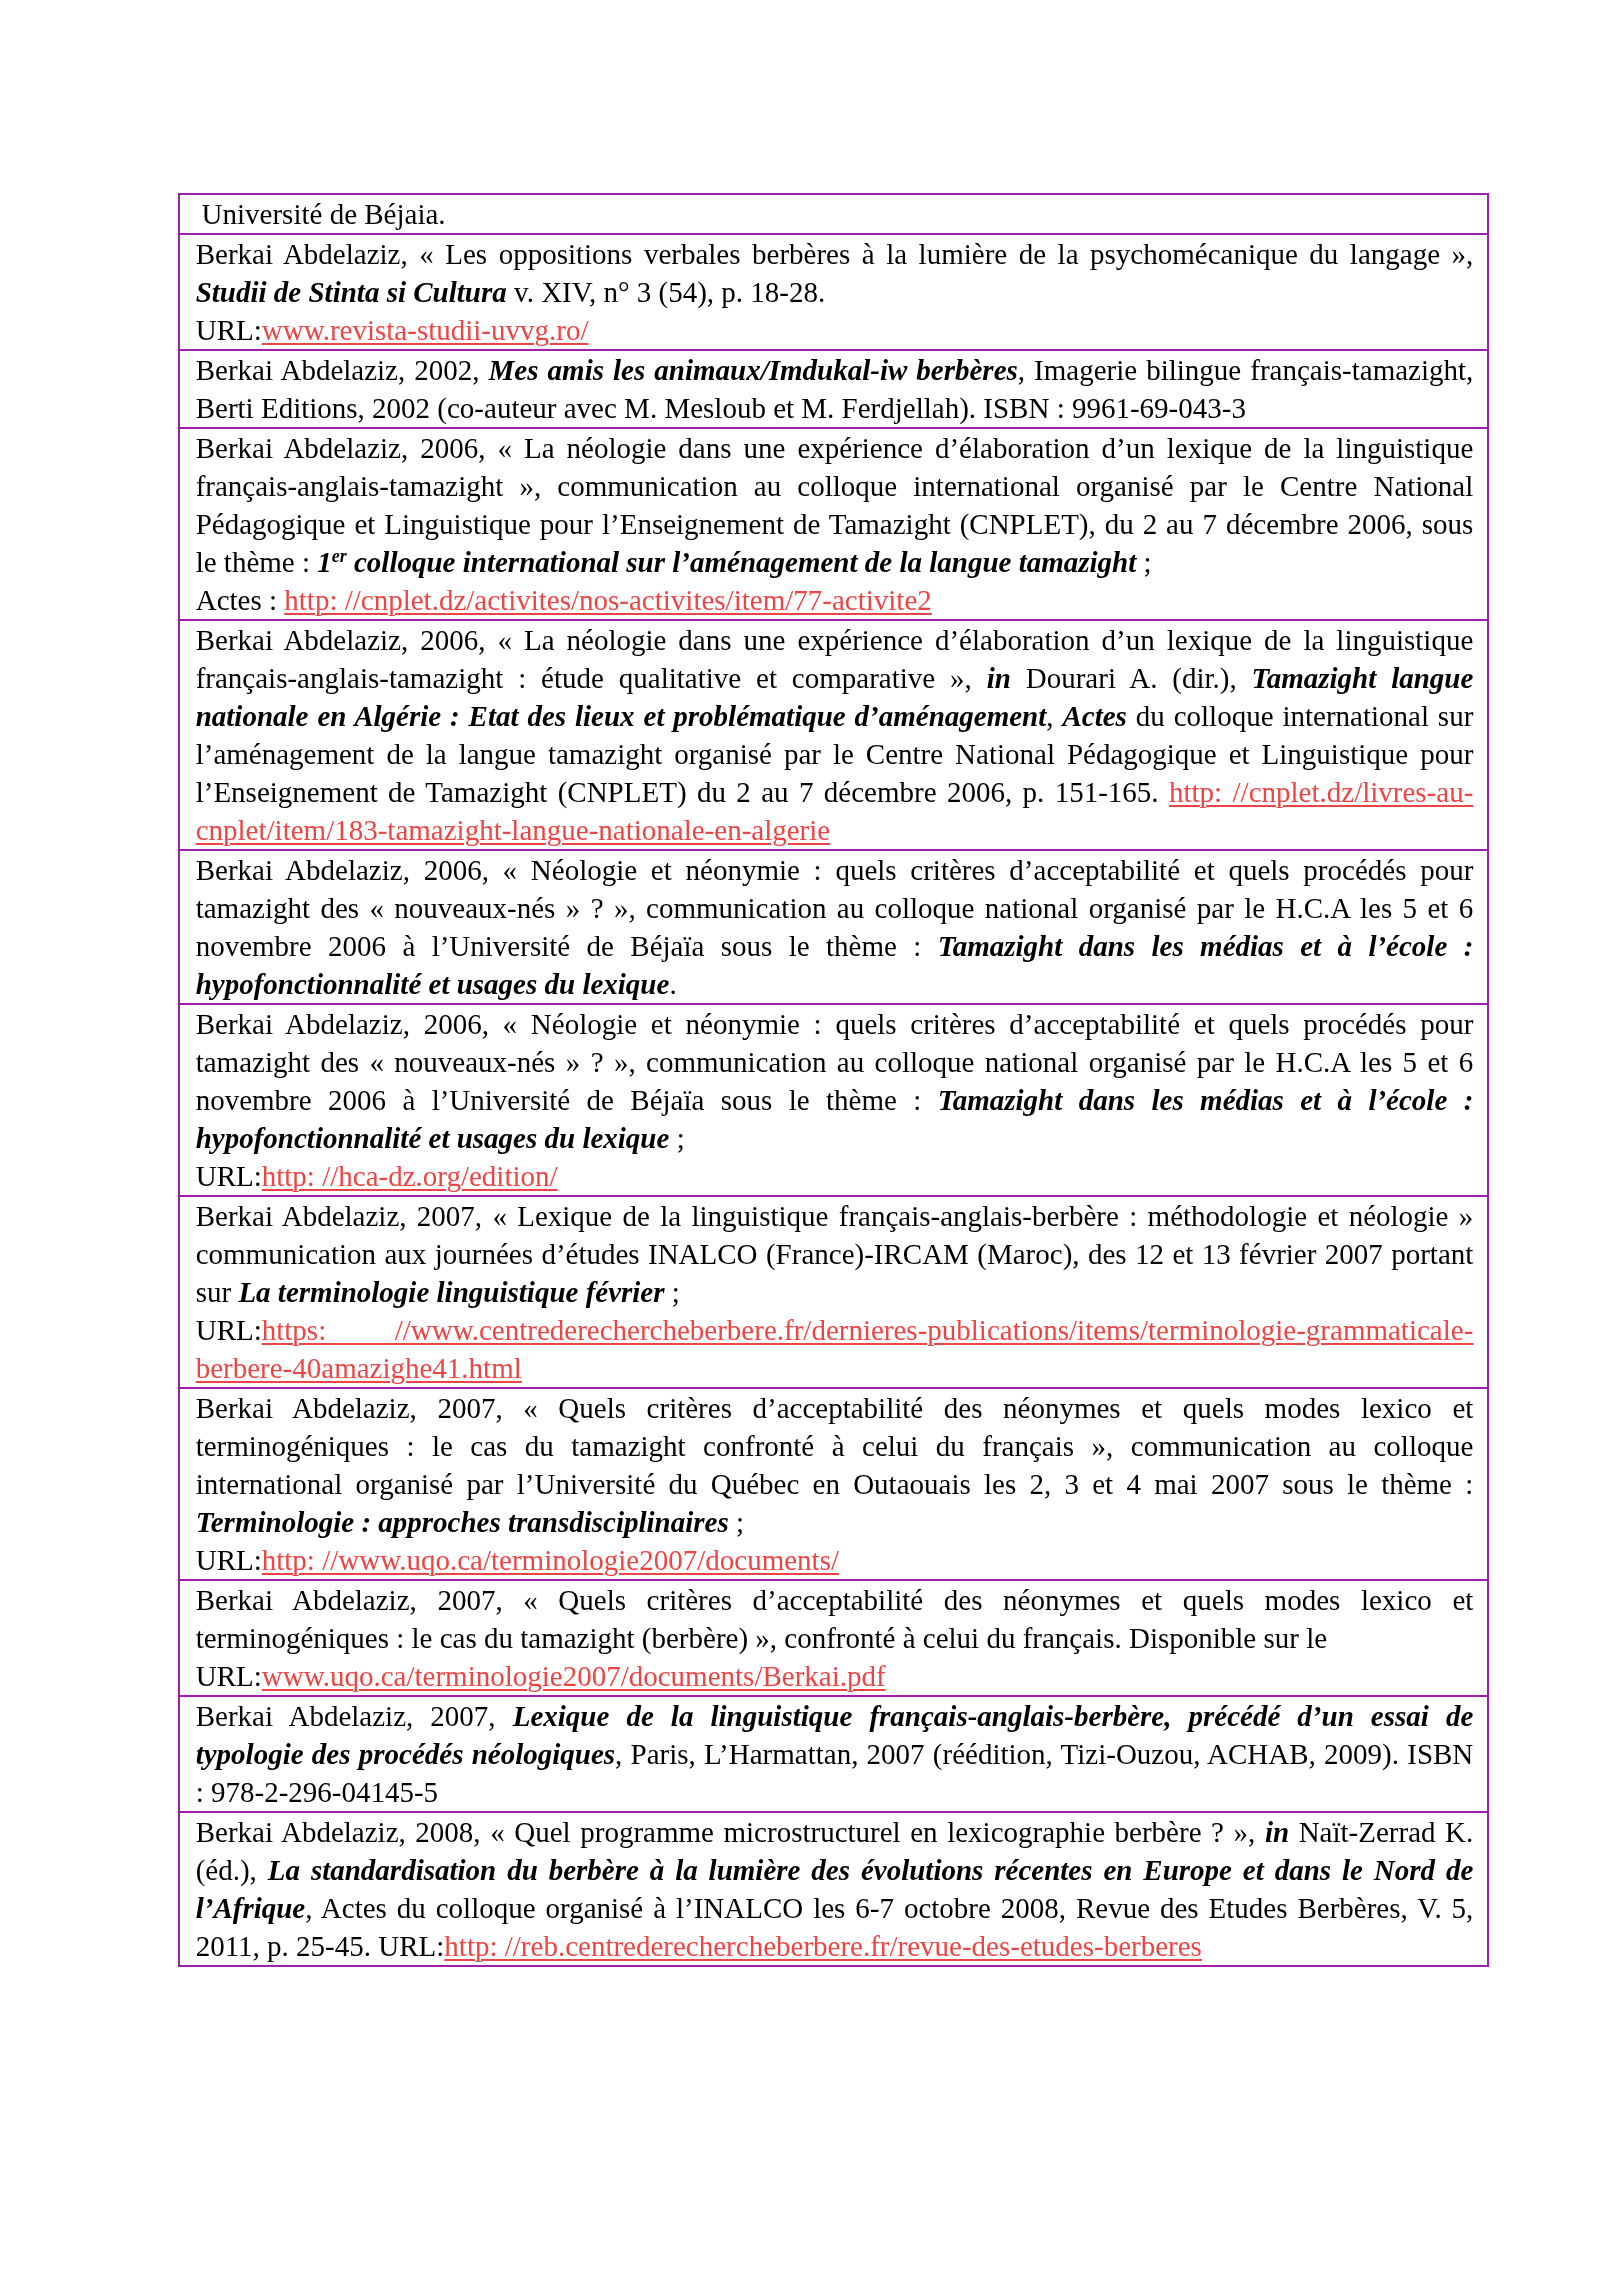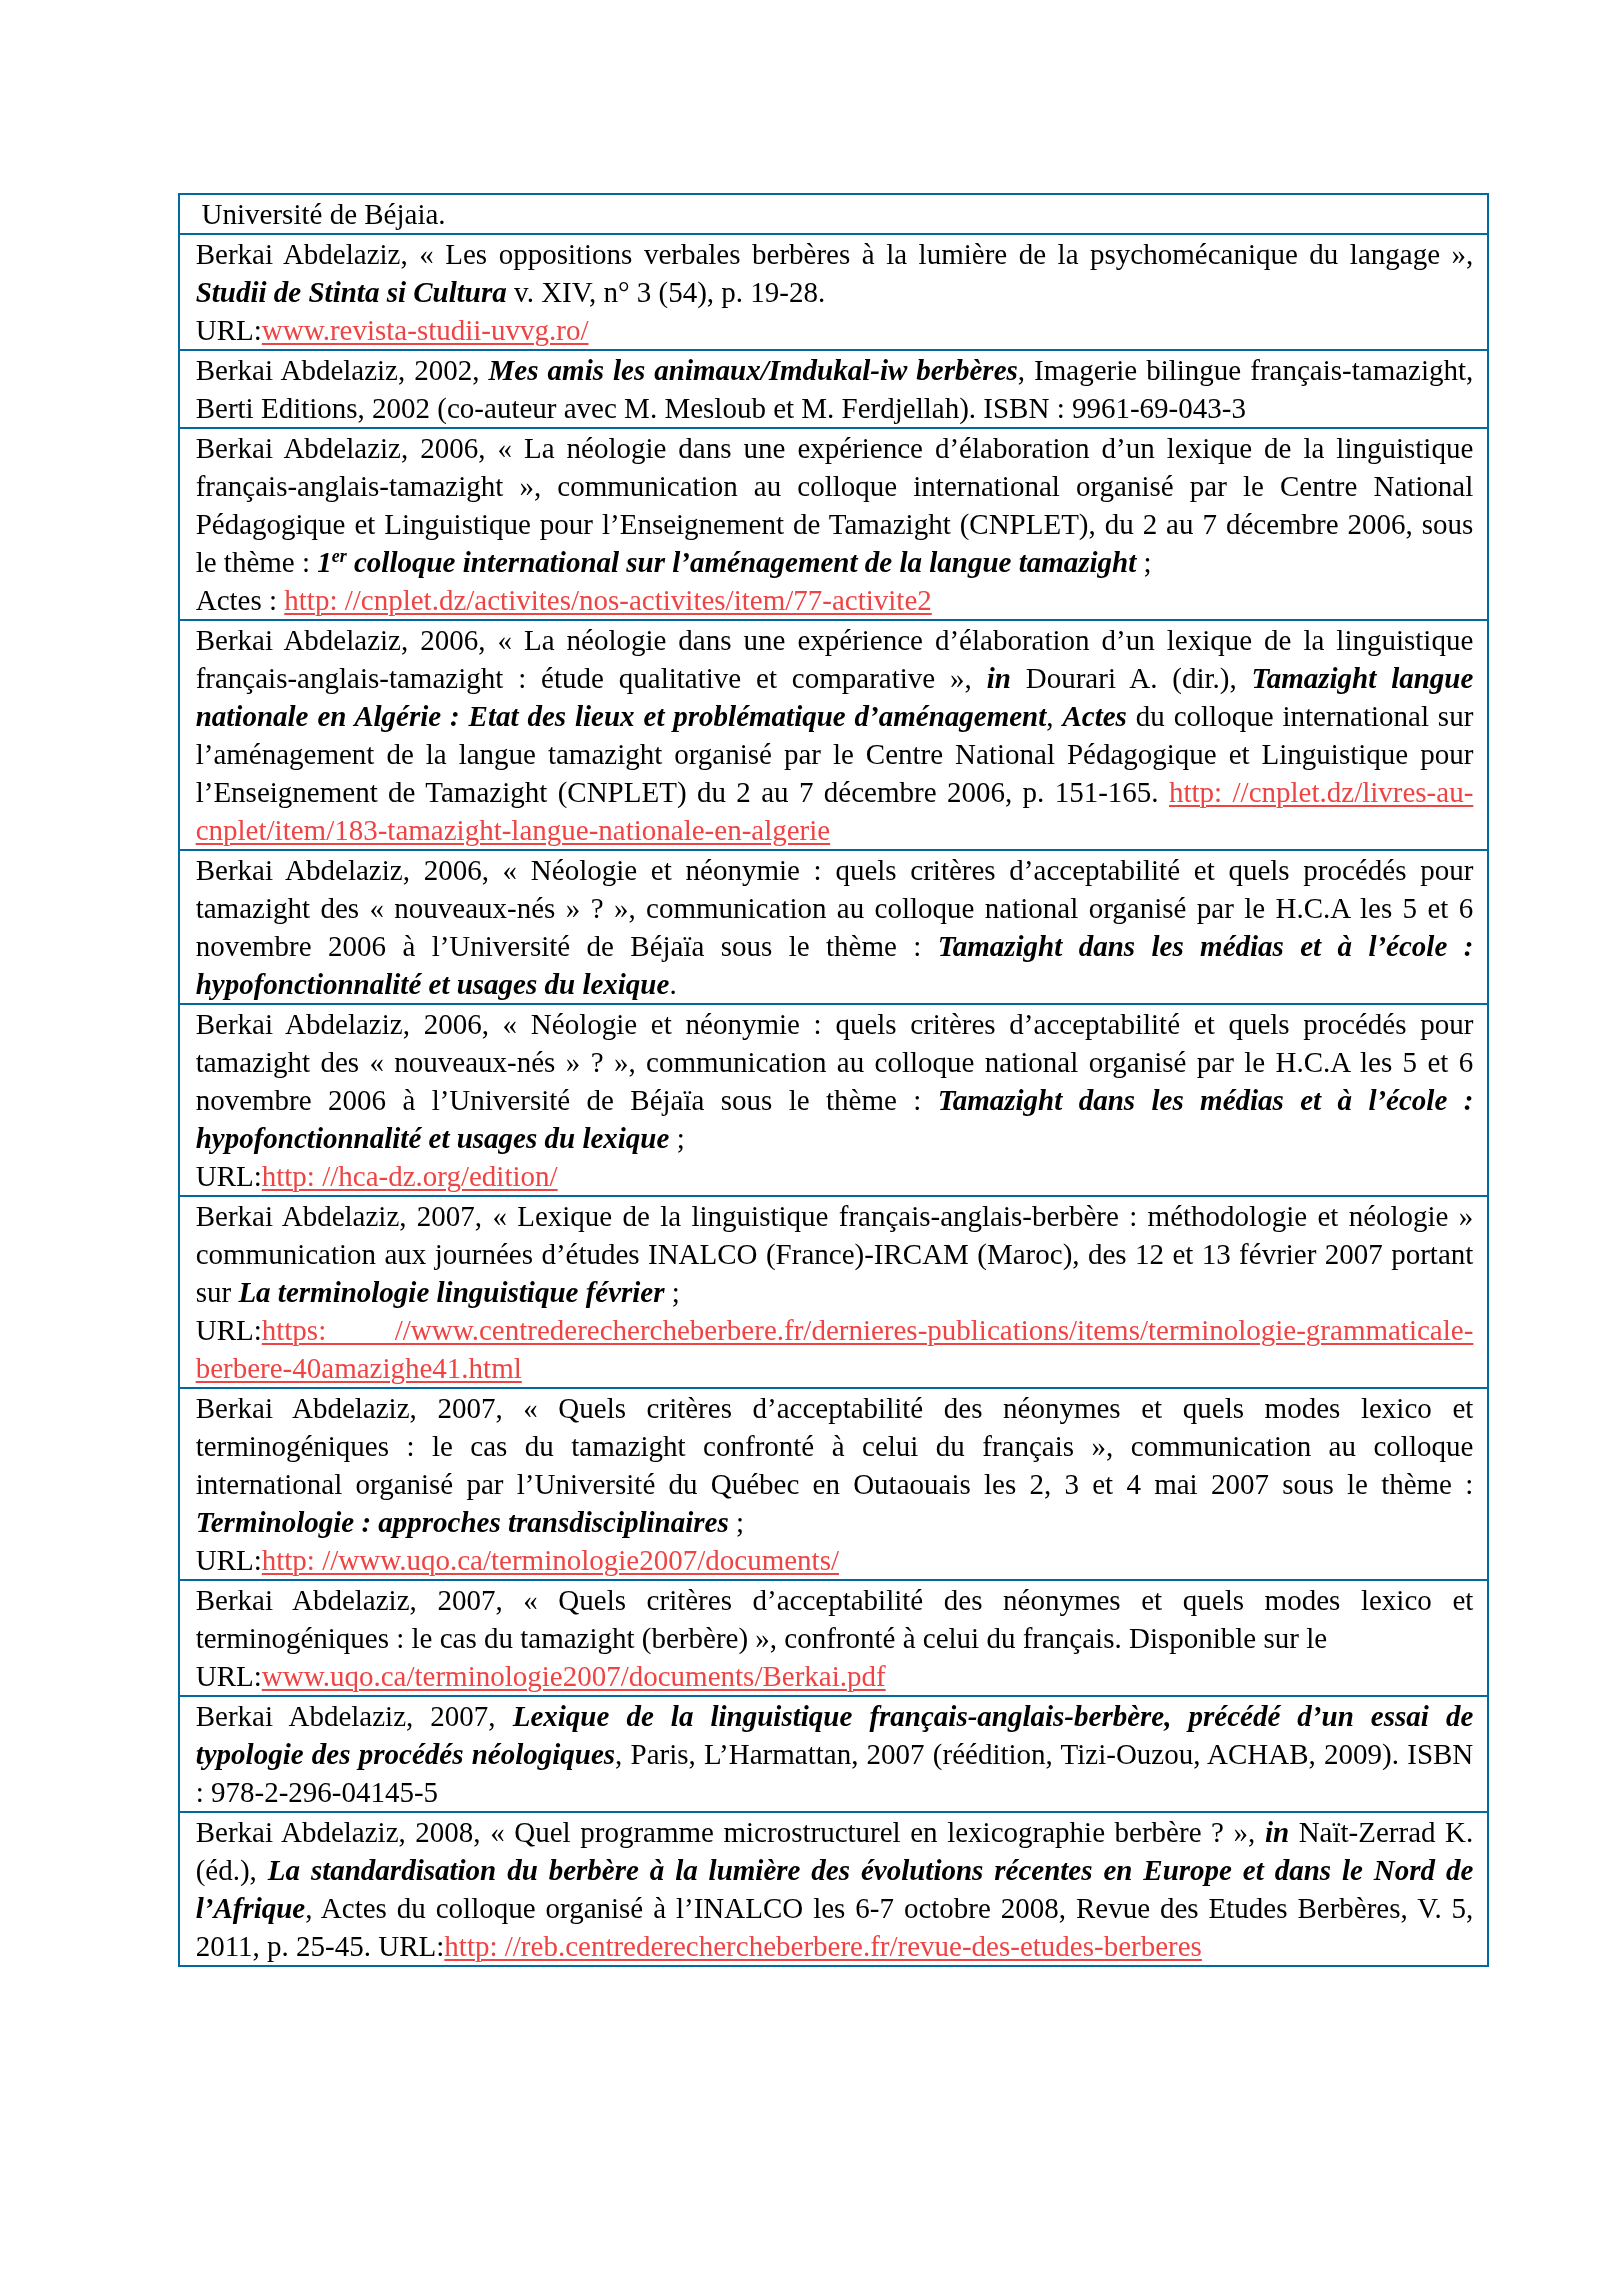--- a/index.html
+++ b/index.html
@@ -24,21 +24,21 @@
     }
     table.biblio {
       position: absolute;
       left: 178px;
       top: 193px;
       width: 1311px;
       border-collapse: collapse;
       table-layout: fixed;
     }
     table.biblio td {
-      border: 2px solid #0369a1;
+      border: 2px solid #a21caf;
       padding: 0 13.7px 0 15.7px;
       vertical-align: top;
       font-size: 29px;
       line-height: 38px;
       text-align: justify;
       text-align-last: left;
       word-spacing: 0px;
     }
     table.biblio tr.first td {
       padding-left: 21.6px;
@@ -65,21 +65,21 @@
 <div class="page">
   <table class="biblio">
     <tbody id="biblio-body">
         <tr class="first">
           <td>
             <span class="blk"><span>Université de Béjaia.</span></span>
           </td>
         </tr>
         <tr>
           <td>
-            <span class="blk"><span>Berkai Abdelaziz, « Les oppositions verbales berbères à la lumière de la psychomécanique du langage », </span><span class="it">Studii de Stinta si Cultura</span><span> v. XIV, n° 3 (54), p. 19-28.</span></span>
+            <span class="blk"><span>Berkai Abdelaziz, « Les oppositions verbales berbères à la lumière de la psychomécanique du langage », </span><span class="it">Studii de Stinta si Cultura</span><span> v. XIV, n° 3 (54), p. 18-28.</span></span>
             <span class="blk"><span>URL:</span><a class="lnk">www.revista-studii-uvvg.ro/</a></span>
           </td>
         </tr>
         <tr>
           <td>
             <span class="blk"><span>Berkai Abdelaziz, 2002, </span><span class="it">Mes amis les animaux/Imdukal-iw berbères</span><span>, Imagerie bilingue français-tamazight, Berti Editions, 2002 (co-auteur avec M. Mesloub et M. Ferdjellah). ISBN : 9961-69-043-3</span></span>
           </td>
         </tr>
         <tr>
           <td>

